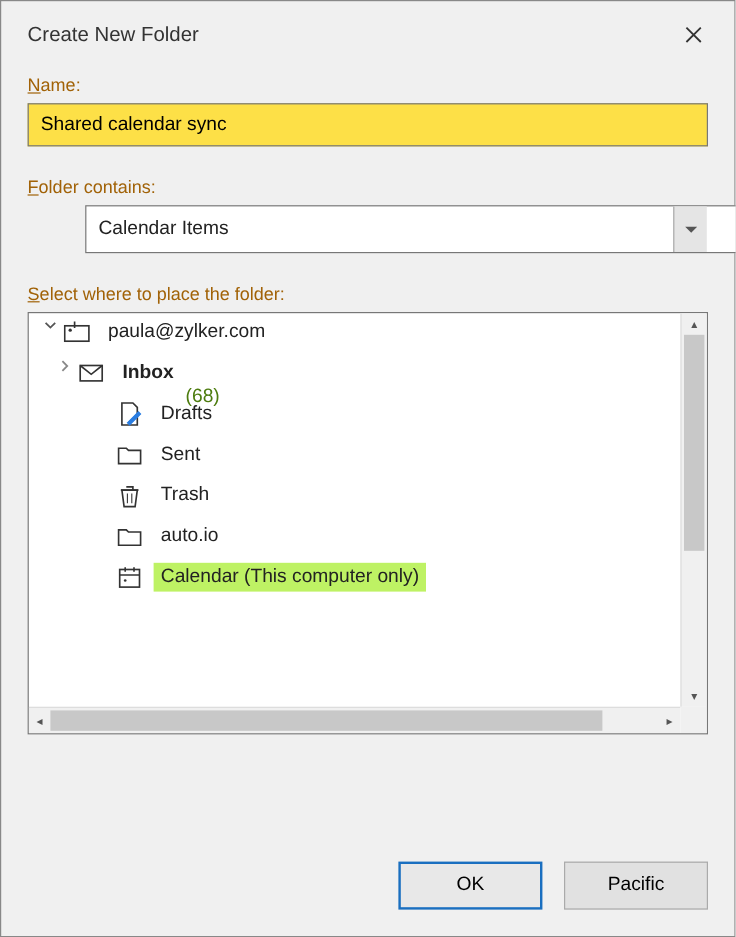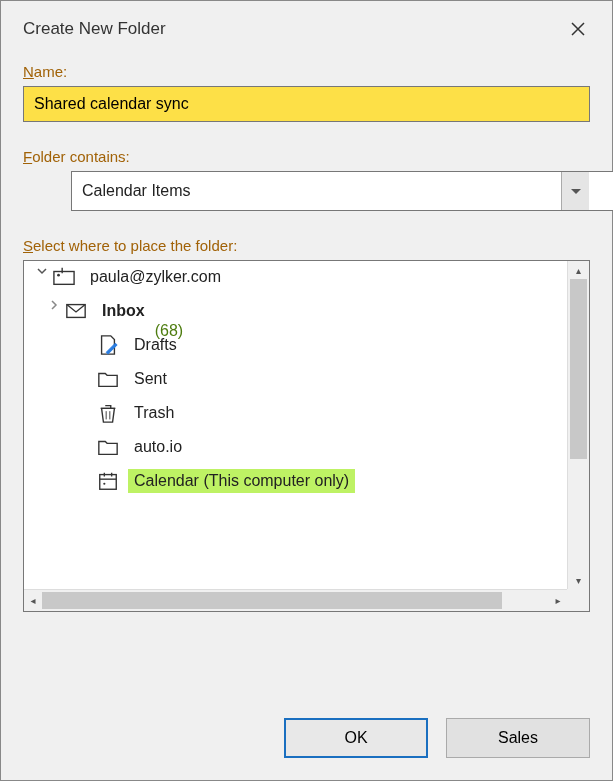--- a/index.html
+++ b/index.html
@@ -195,21 +195,21 @@
     .indent-1 { padding-left: 20px; }
     .indent-2 { padding-left: 72px; }
     .spacer-row { height: 20px; }
     .button-row {
       display: flex;
       justify-content: flex-end;
       gap: 18px;
       padding: 18px 22px 22px 22px;
     }
     .btn {
-      width: 144px;
+      width: 120px;
       height: 40px;
       font-size: 16px;
       font-family: inherit;
       background: #e1e1e1;
       border: 1px solid #aaa;
       cursor: pointer;
     }
     .btn.primary {
       border: 2px solid #1a6fc0;
       background: #e8e8e8;
@@ -353,15 +353,15 @@
         <div class="left">◂</div>
         <div class="thumb"></div>
         <div class="right">▸</div>
       </div>
       <div class="corner"></div>
     </div>
   </div>
 
   <div class="button-row">
     <button class="btn primary">OK</button>
-    <button class="btn">Sales</button>
+    <button class="btn">Pacific</button>
   </div>
 </div>
 
 </body></html>

